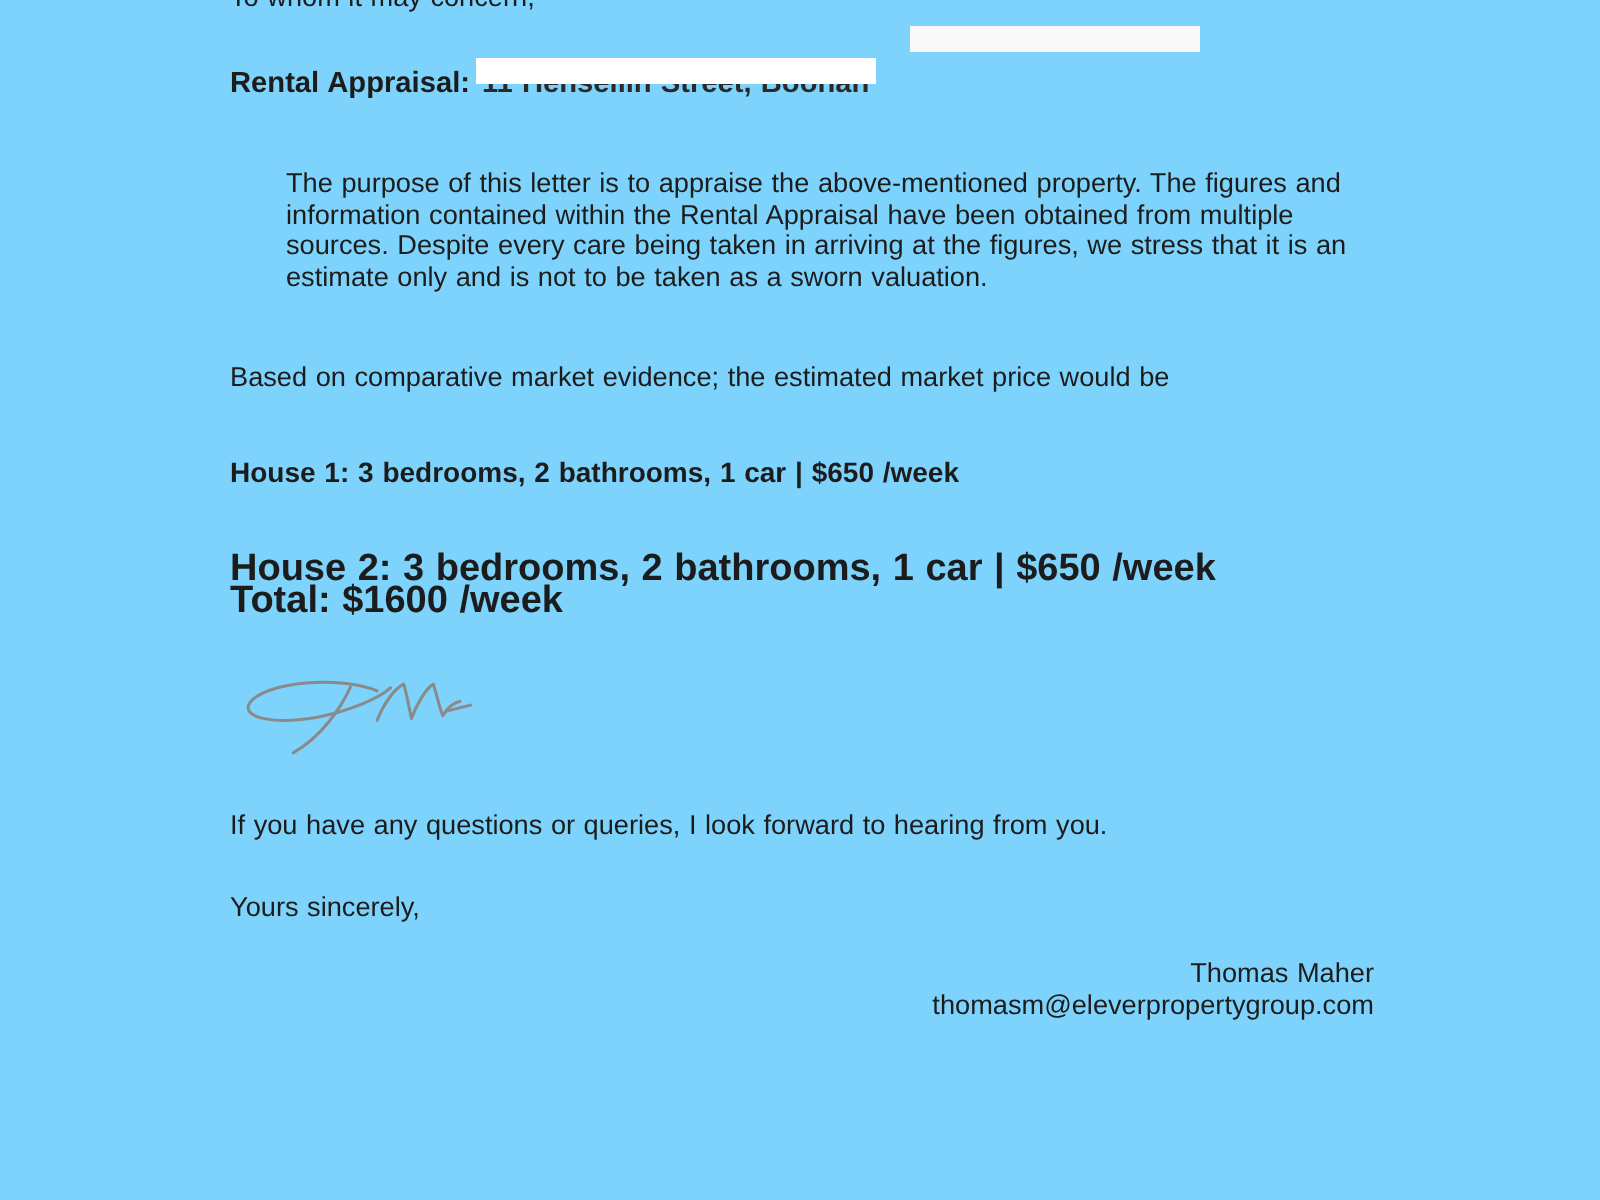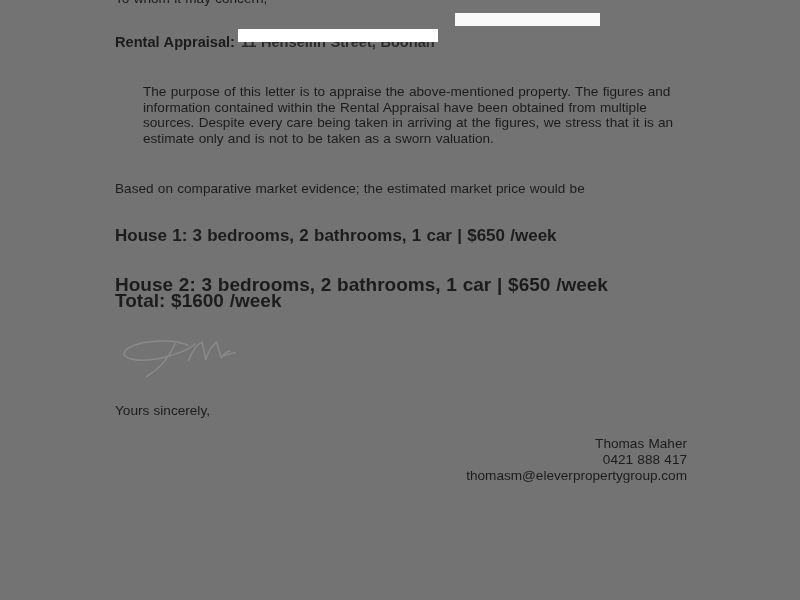--- a/index.html
+++ b/index.html
@@ -6,21 +6,21 @@
   html, body { width: 800px; height: 600px; background: #ffffff; overflow: hidden; }
   body {
     font-family: "Liberation Sans", "DejaVu Sans", sans-serif;
     color: #1c1c1c;
     -webkit-font-smoothing: antialiased;
   }
   .page {
     position: relative;
     width: 800px;
     height: 600px;
-    background: #737373;
+    background: #7dd3fc;
     overflow: hidden;
   }
   .letter {
     position: absolute;
     left: 115px;
     top: -9px;
     width: 572px;
     font-size: 13.6px;
     line-height: 15.5px;
     word-spacing: 0.5px;
@@ -44,21 +44,21 @@
   .address-wrap .whiteout {
     position: absolute;
     left: -3px;
     right: -3px;
     top: -5px;
     height: 13px;
     background: #ffffff;
   }
   .body-par { margin-top: 33px; margin-left: 28px; }
   .market-line { margin-top: 35px; line-height: 16px; }
-  .house-line { margin-top: 31px; font-weight: bold; font-size: 17px; line-height: 16px; }
+  .house-line { margin-top: 31px; font-weight: bold; font-size: 14px; line-height: 16px; }
   .house2-block { margin-top: 33px; font-weight: bold; font-size: 19px; line-height: 16px; }
   .signature-block { margin-top: 21px; height: 48px; }
   .signature-block svg { display: block; margin-left: 2px; }
   .closing-line { margin-top: 27px; line-height: 16px; }
   .valediction { margin-top: 25px; line-height: 16px; }
   .contact-block { margin-top: 17px; line-height: 16px; text-align: right; }
   .scan-artifact {
     position: absolute;
     background: #f9f9f9;
   }
@@ -93,23 +93,23 @@
         <path d="M150,32 C112,16 34,22 17,44 C6,59 38,68 86,60 C122,53 152,40 164,29"></path>
 
         <path d="M122,28 C112,50 92,80 62,97"></path>
 
         <path d="M150,63 C157,45 169,29 178,25 C182,39 184,52 186,61 C192,45 201,30 209,25 C213,37 215,49 219,58 C223,51 229,45 237,43"></path>
 
         <path d="M224,53 L248,47"></path>
       </svg>
     </div>
 
+    <p class="closing-line">If you have any questions or queries, I look forward to hearing from you.</p>
 
     <p class="valediction">Yours sincerely,</p>
 
     <div class="contact-block">
       <p>Thomas Maher</p>
-      <p>0421 888 417</p>
       <p>thomasm@eleverpropertygroup.com</p>
     </div>
 
   </div>
 </div>
 
 </body></html>

